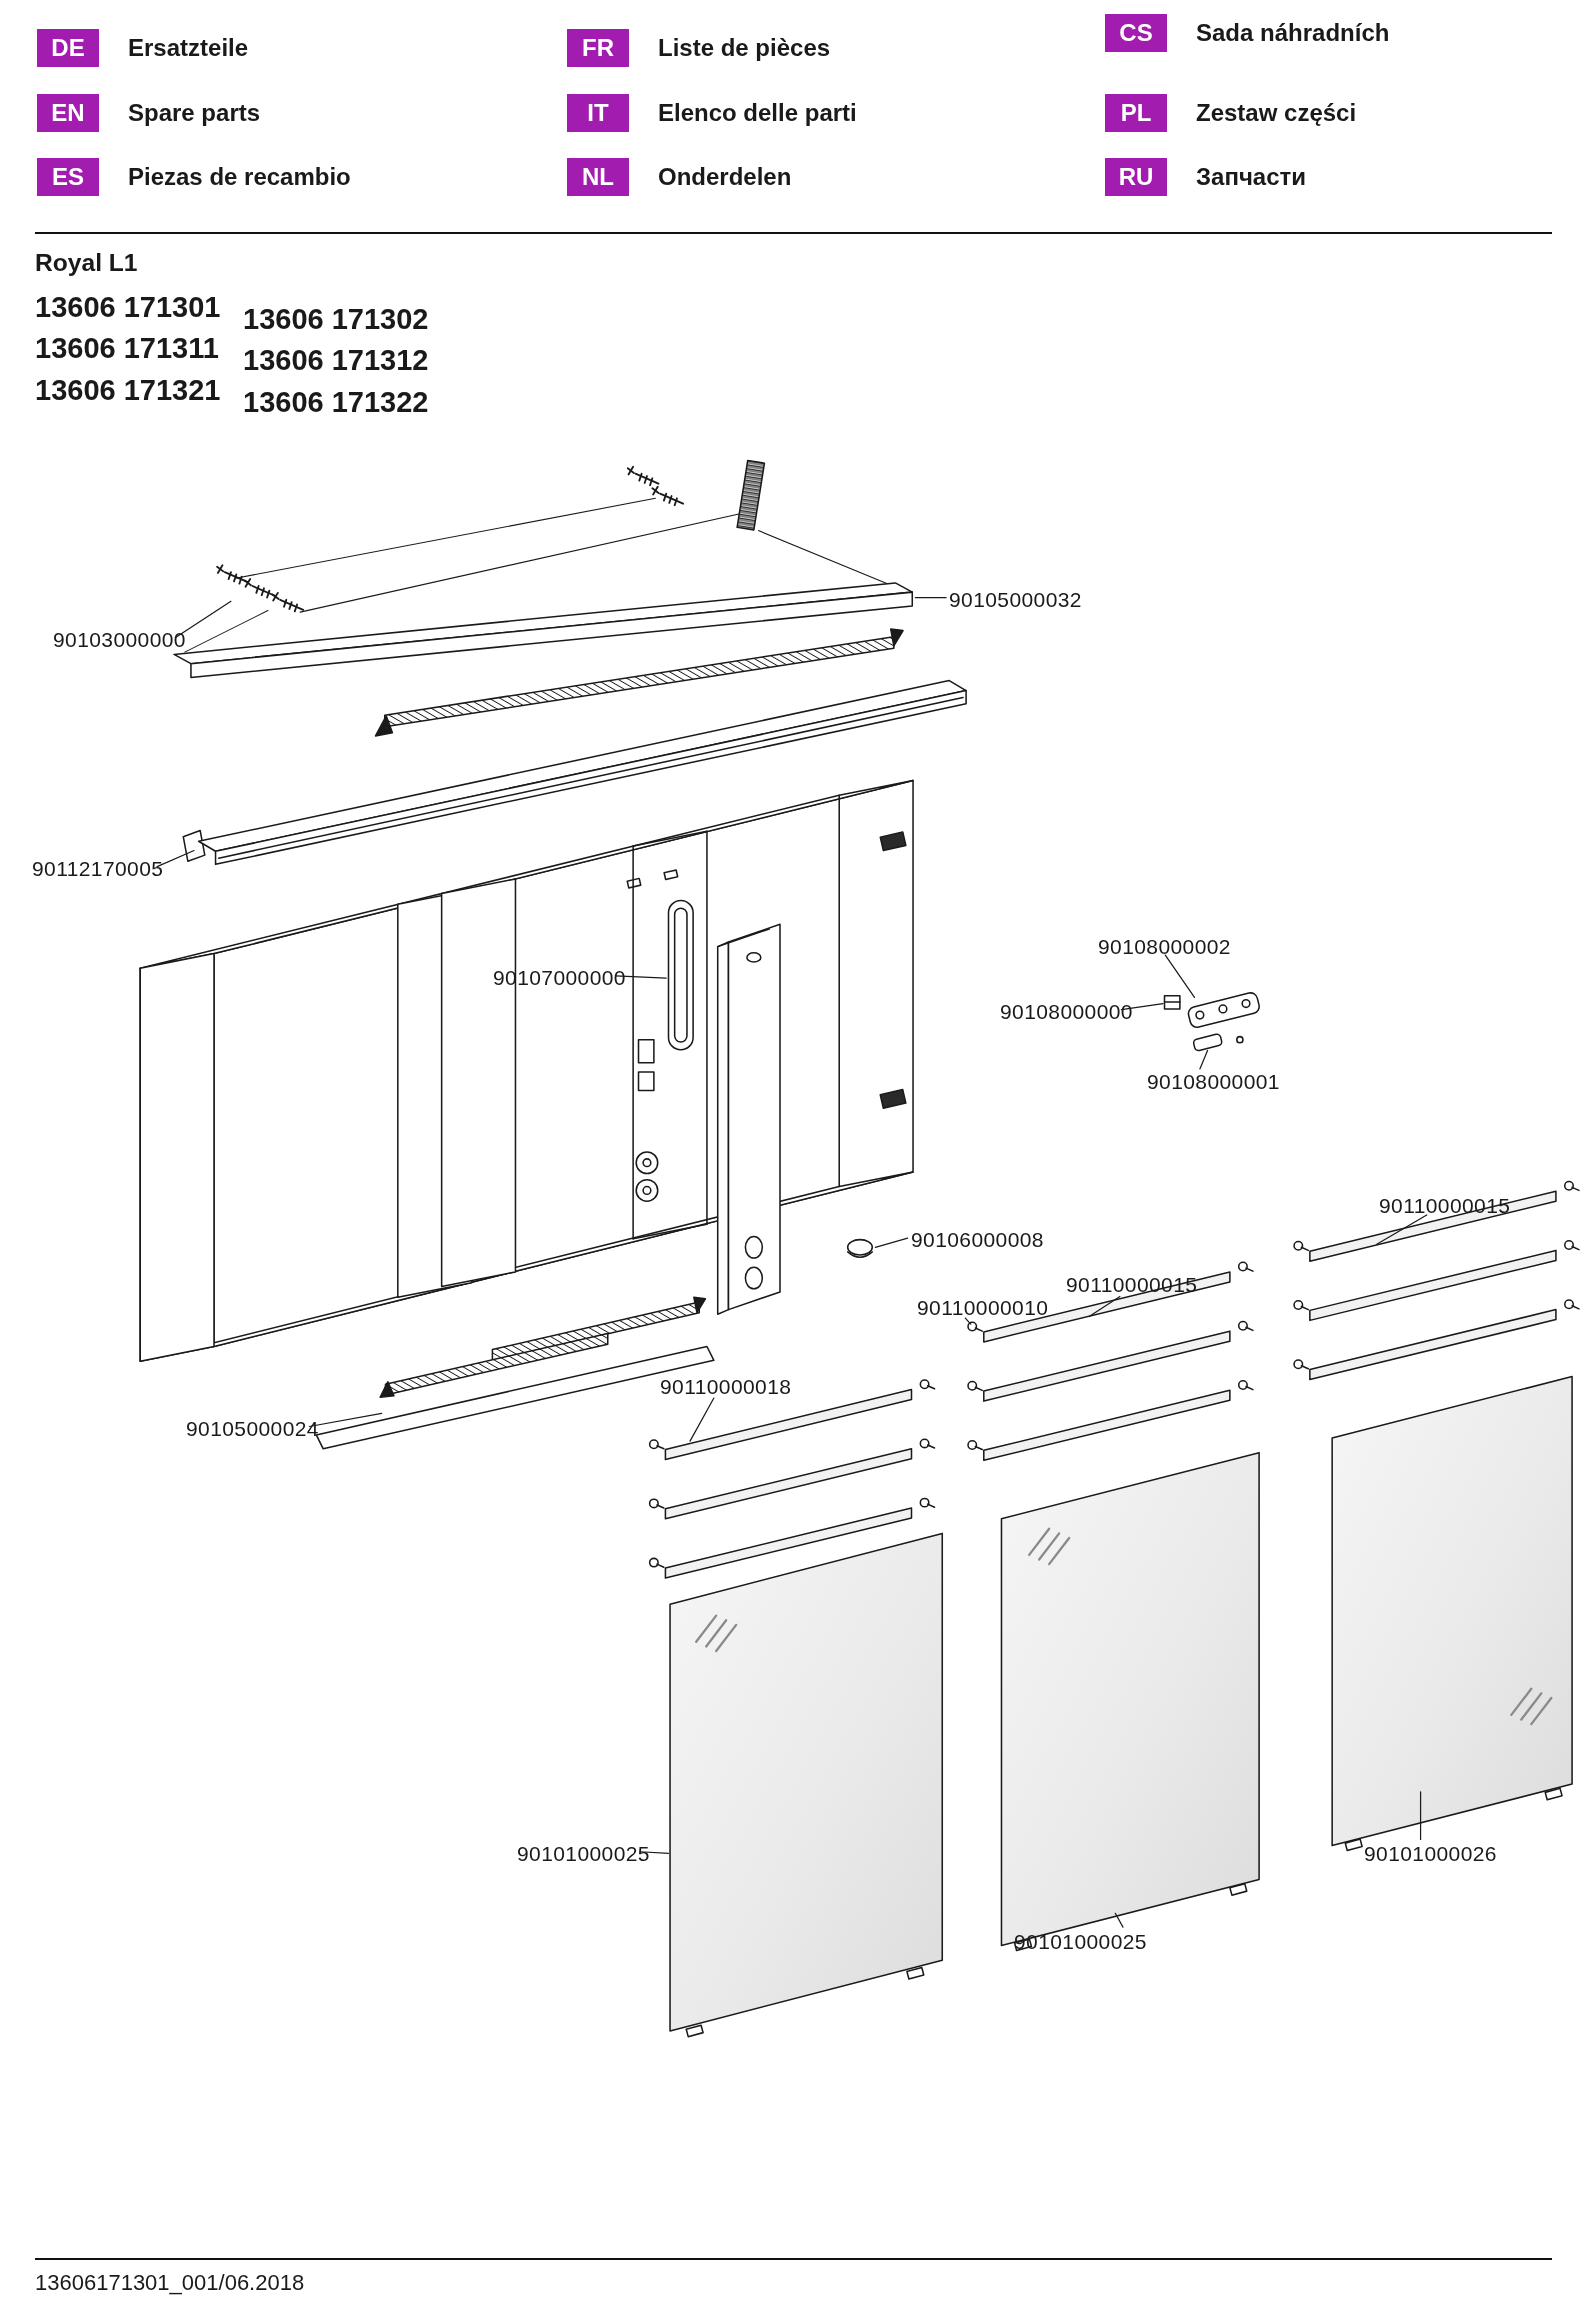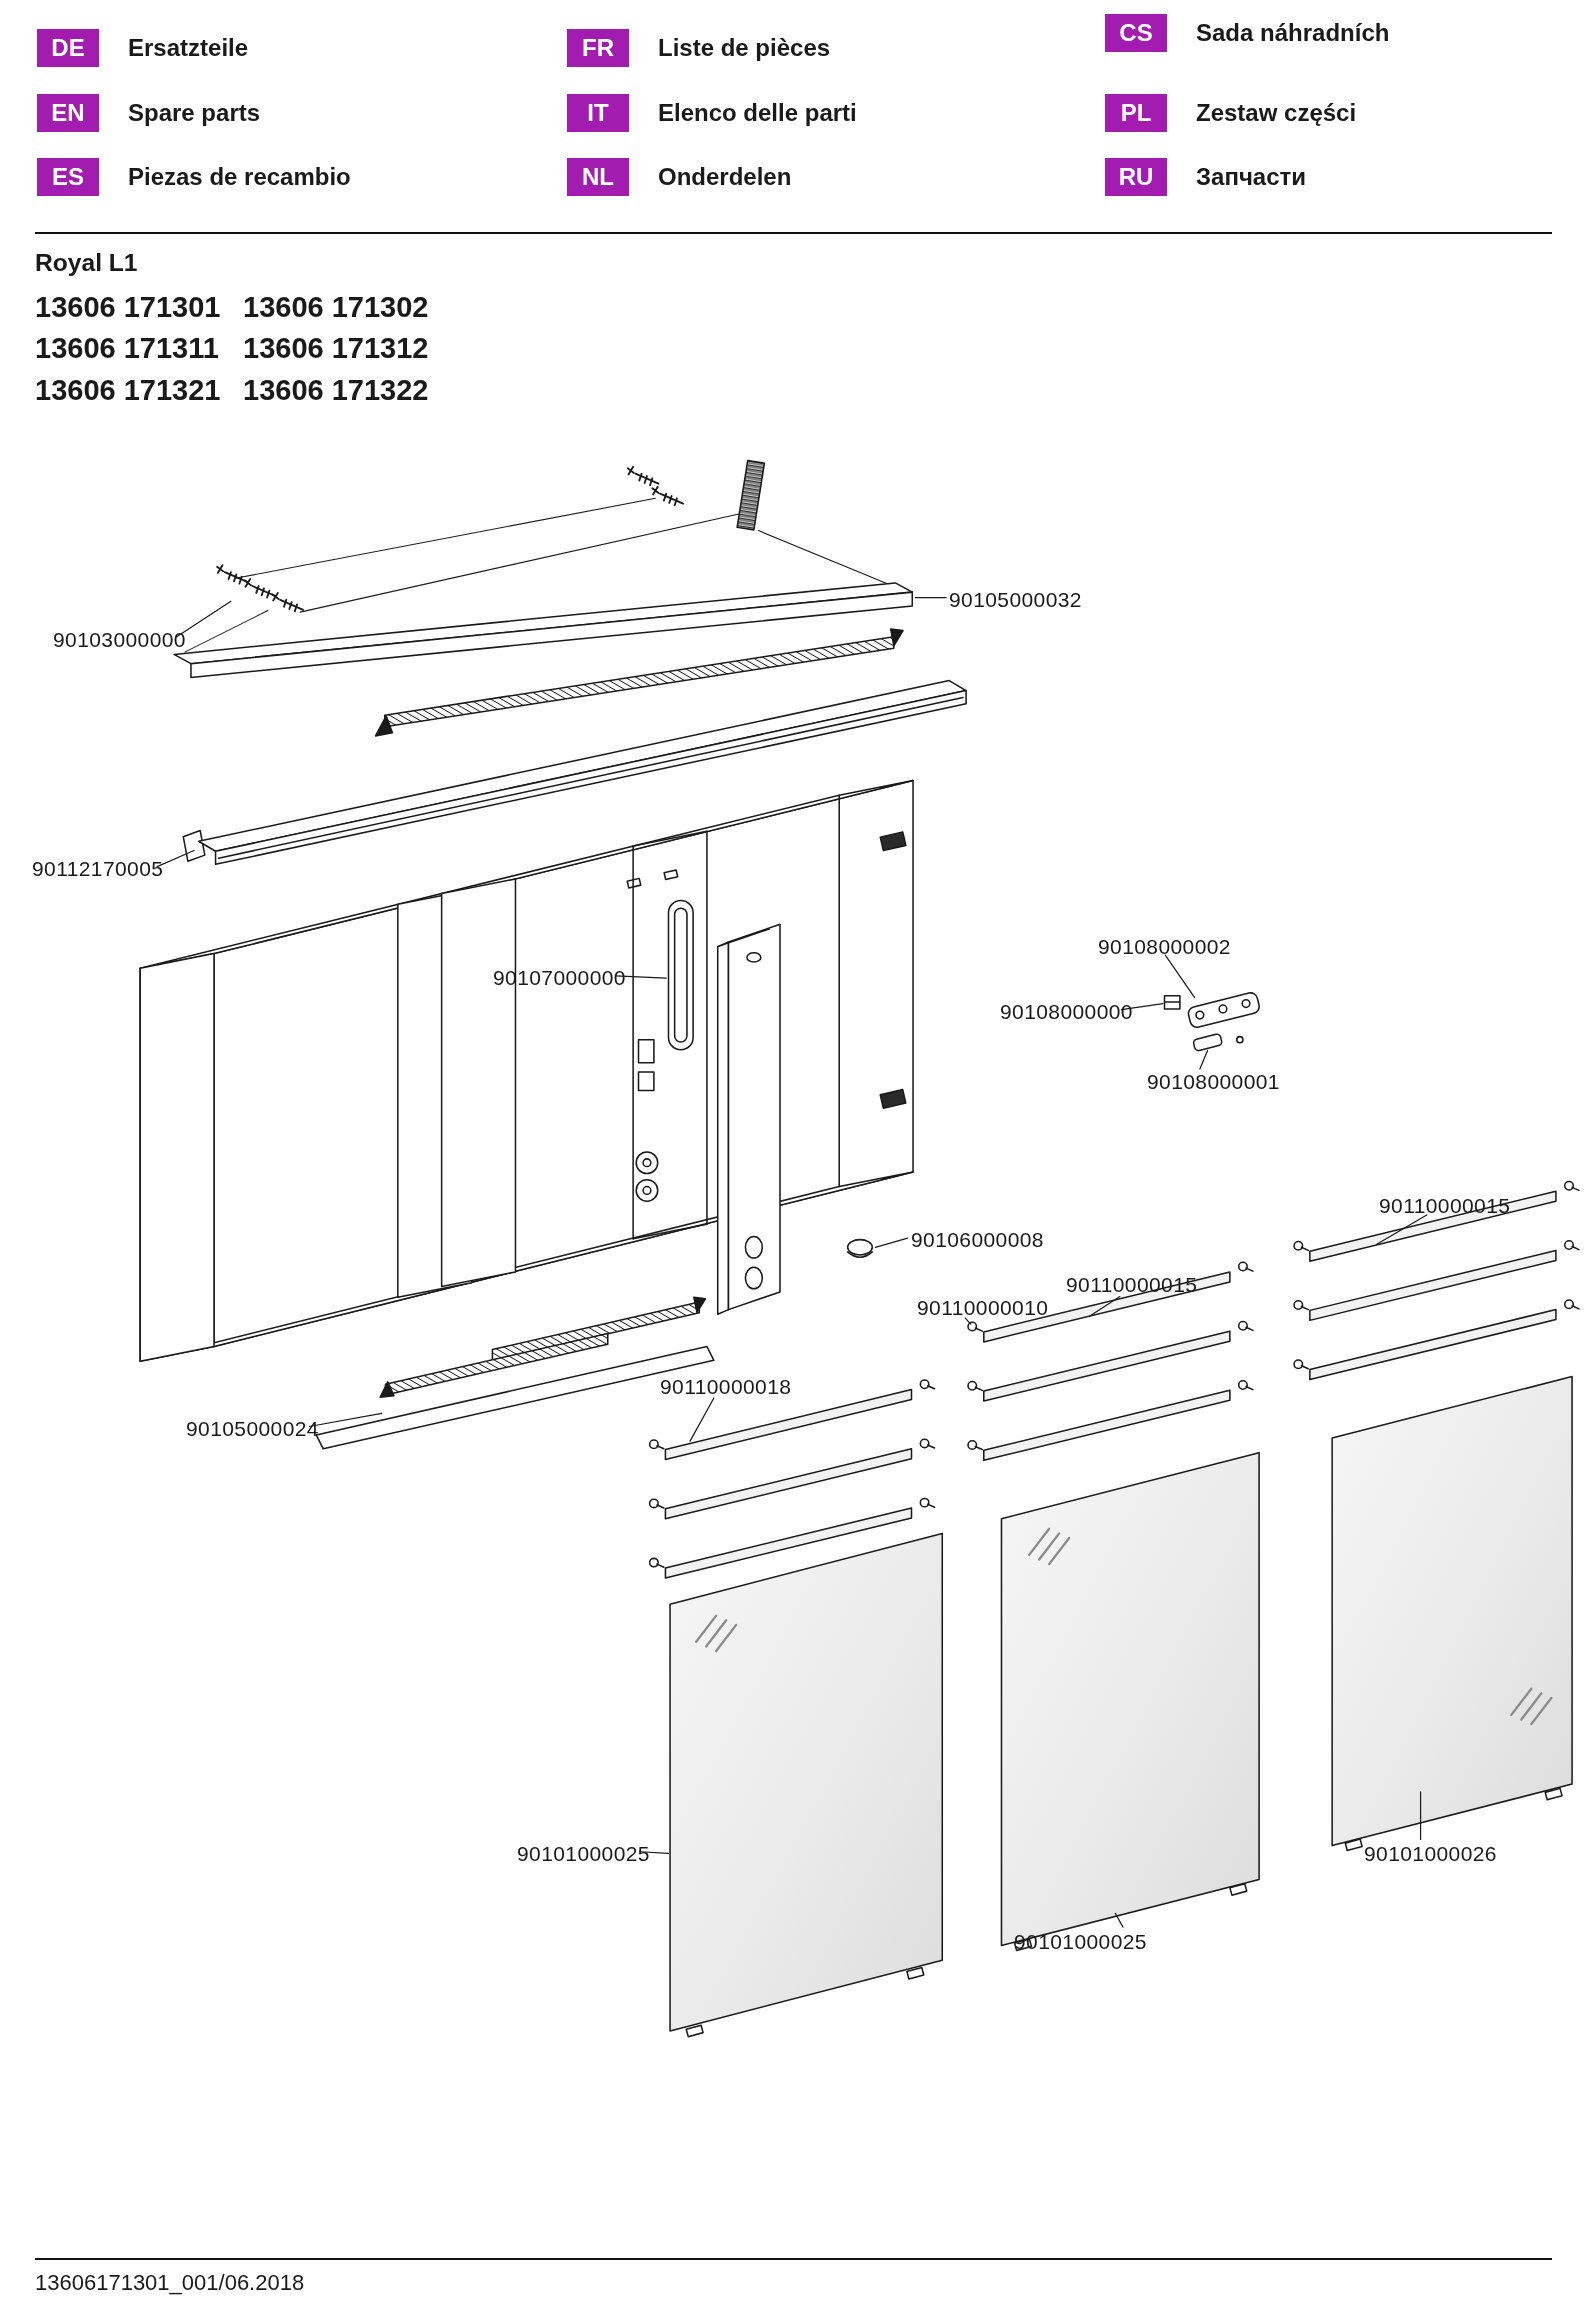--- a/index.html
+++ b/index.html
@@ -17,21 +17,21 @@
     width:62px; height:38px; background:#a21caf; color:#ffffff;
     font-weight:bold; font-size:24px;
     display:flex; align-items:center; justify-content:center;text-align:right;
   }
   .lang-label { font-size:24px; font-weight:bold; white-space:nowrap; }
   .rule { position:absolute; left:35px; width:1517px; background:#111111; }
   .rule.top { top:232px; height:2.3px; }
   .rule.bottom { top:2258px; height:2.3px; }
   .title { position:absolute; left:35px; top:249px; font-size:24.6px; font-weight:bold; }
   .model-row { position:absolute; left:35px; font-size:29px; font-weight:bold; white-space:nowrap; }
-  .model-row .col2 { position:absolute; left:208px; }
+  .model-row .col2 { position:absolute; left:208px;margin-top:12px; }
   .diagram-svg { position:absolute; left:0; top:0; width:1590px; height:2307px; }
   .part-label {
     position:absolute; font-size:21px; font-weight:normal;
     white-space:nowrap; letter-spacing:0.4px;
   }
   .footer-code { position:absolute; left:35px; top:2270px; font-size:22px; font-weight:normal; }
 </style>
 </head>
 <body>
 

